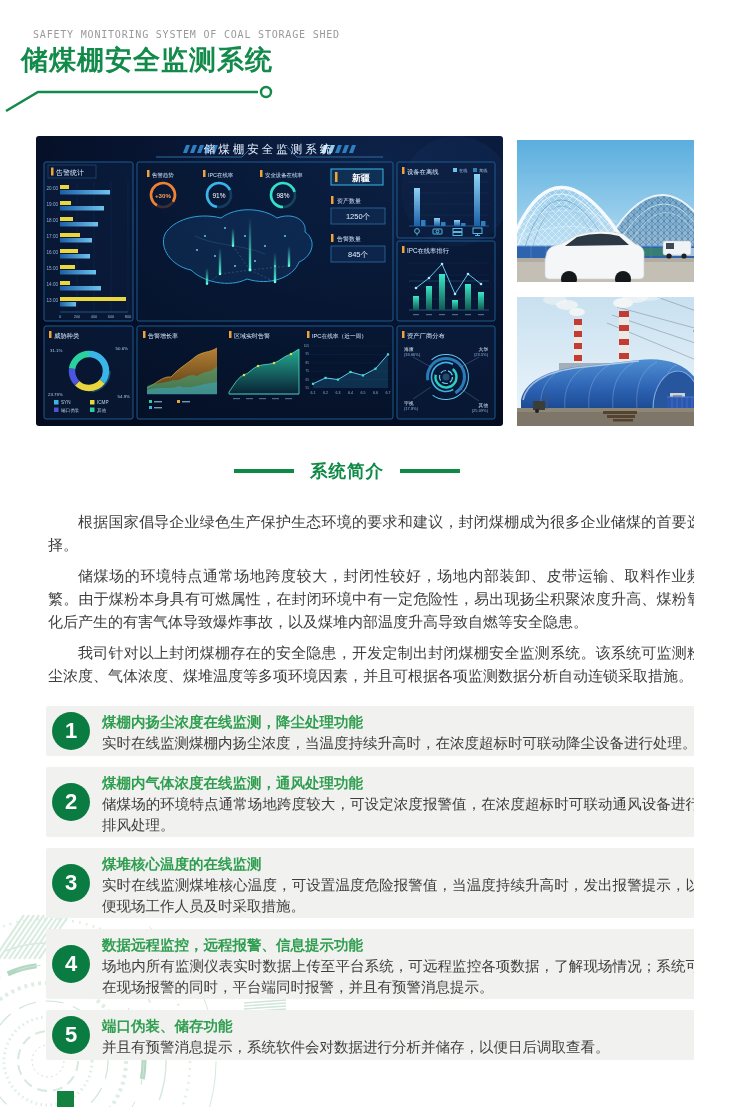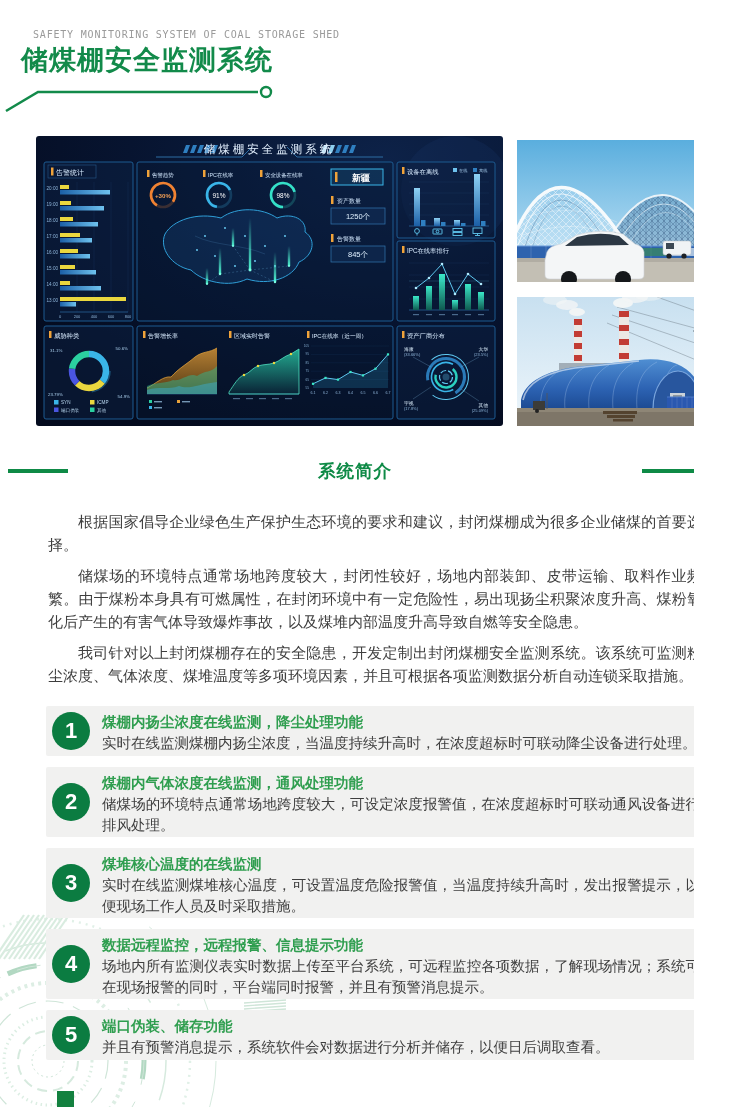--- a/index.html
+++ b/index.html
@@ -11,21 +11,21 @@
   
   .subtitle{position:absolute;left:33px;top:29px;font-family:"DejaVu Sans Mono",monospace;font-size:10px;letter-spacing:.8px;color:#9a9a9a;z-index:1}
   .main-title{position:absolute;left:21px;top:42px;font-size:27px;font-weight:bold;color:#128a4a;letter-spacing:1px;z-index:1}
   .head-line{position:absolute;left:0;top:83px;z-index:1}
   
   .dash{position:absolute;left:36px;top:136px;width:467px;height:290px;z-index:1}
   .photo1{position:absolute;left:517px;top:140px;width:196px;height:142px;z-index:1}
   .photo2{position:absolute;left:517px;top:297px;width:196px;height:129px;z-index:1}
   svg text{font-family:"Liberation Sans","DejaVu Sans",sans-serif}
   
-  .sec-head{position:absolute;left:8px;width:100%;display:flex;align-items:center;justify-content:space-between;gap:16px;z-index:1}
+  .sec-head{position:absolute;left:0;width:100%;display:flex;align-items:center;justify-content:center;gap:16px;z-index:1}
   .hline{width:60px;height:3.5px;background:#0e8a46}
   .sec-title{font-size:17.5px;font-weight:bold;color:#0e8a46;letter-spacing:1px}
   
   .intro-text{position:absolute;left:40px;top:502px;width:670px;font-size:15px;line-height:23px;color:#3e3e3e;text-align:justify;z-index:1}
   .intro-text p{text-indent:2em;margin:8px}
   
   .features{position:absolute;left:40px;top:706px;width:676px;display:flex;flex-direction:column;gap:11px;z-index:1}
   .feature{position:relative}
   .fband{margin-left:6px;background:#f1f1f0;border-radius:2px;padding:6px 16px 1px 56px;min-height:50px}
   .fnum{position:absolute;left:12px;top:50%;transform:translateY(-50%);width:38px;height:38px;border-radius:50%;background:#0b7c41;color:#fff;font-size:22px;font-weight:bold;display:flex;align-items:center;justify-content:center}

